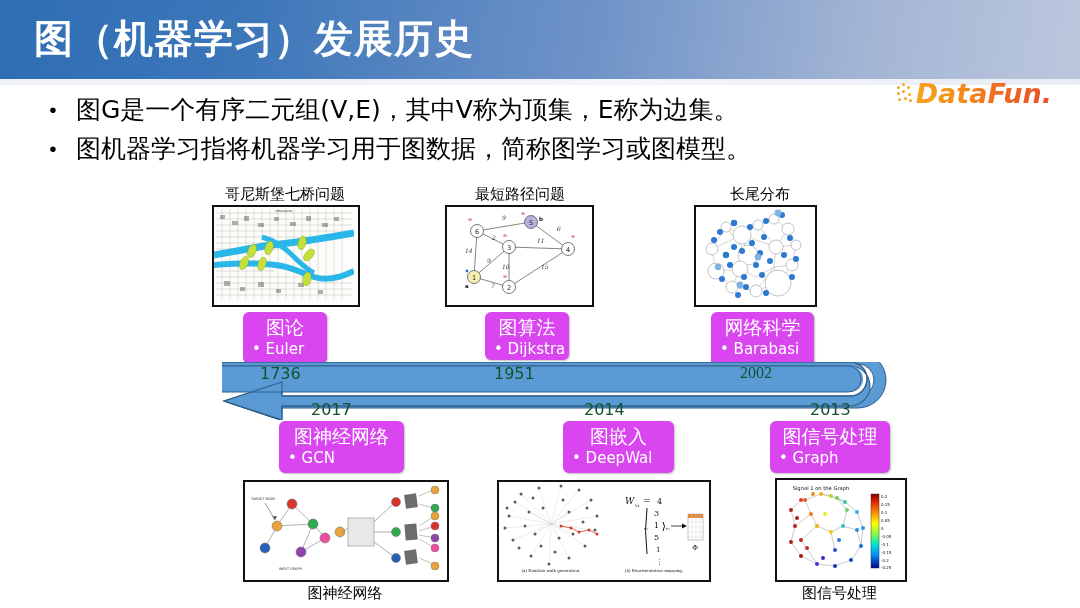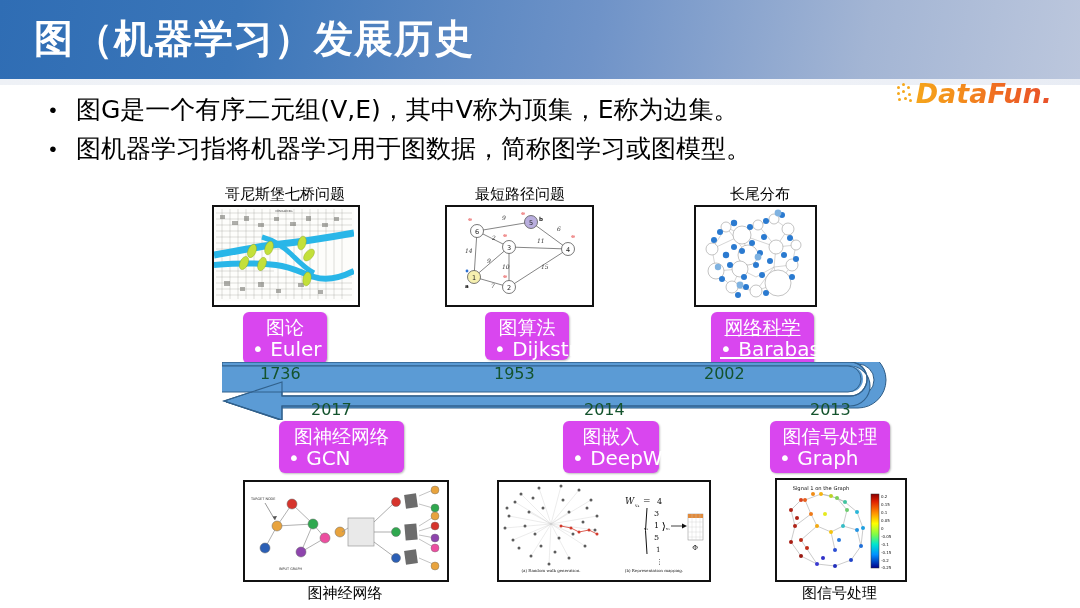--- a/index.html
+++ b/index.html
@@ -34,21 +34,21 @@
   
   .cap{position:absolute;font-size:15px;color:#000;text-align:center;white-space:nowrap;
        font-family:"DejaVu Sans","Liberation Sans",sans-serif;}
   .frame{position:absolute;border:2px solid #111;background:#fff;overflow:hidden;}
 
   
   .lbox{position:absolute;background:#d946ef;border-radius:6px;color:#fff;
         box-shadow:1px 1px 2px rgba(0,0,0,.25);}
   .lbox .t{font-size:19px;text-align:center;padding-top:3px;line-height:24px;white-space:nowrap;
         font-family:"DejaVu Sans","Liberation Sans",sans-serif;}
-  .lbox .s{font-size:20px;padding-left:9px;line-height:20px;white-space:nowrap;
+  .lbox .s{font-size:15px;padding-left:9px;line-height:20px;white-space:nowrap;
         font-family:"DejaVu Sans","Liberation Sans",sans-serif;}
 
   
   .tl{position:absolute;left:222px;top:362px;width:680px;height:58px;}
   .tl svg{position:absolute;left:0;top:0;}
   .yr{position:absolute;font-size:16px;color:#14532d;white-space:nowrap;
       font-family:"DejaVu Sans","Liberation Sans",sans-serif;}
 </style>
 </head>
 <body>
@@ -252,52 +252,52 @@
   </div>
 
   <div class="lbox" style="left:243px;top:312px;width:84px;height:52px;">
     <div class="t">图论</div>
     <div class="s">• Euler</div>
   </div>
   <div class="lbox" style="left:477px;top:312px;width:84px;height:48px;margin-left:8px;">
     <div class="t">图算法</div>
     <div class="s">• Dijkstra</div>
   </div>
-  <div class="lbox" style="left:711px;top:312px;width:103px;height:68px;text-decoration:underline;">
+  <div class="lbox" style="left:711px;top:312px;width:103px;height:68px;">
     <div class="t">网络科学</div>
     <div class="s">• Barabasi</div>
   </div>
 
   <div class="tl">
     <svg width="680" height="58" viewBox="0 0 680 58">
       <path d="M20,2 H636 A16,16 0 0 1 636,34 H58 V22 L4,40 L58,58 V46 H636
                A28,28 0 0 0 636,-10 H20 Z" fill="#5b9bd5" stroke="#2e5c86" stroke-width="1"></path>
       <path d="M0,2 H640 A16,16 0 0 1 640,34 H58 V22 L2,40 L58,58 V46 H640" fill="none" stroke="none"></path>
     </svg>
     <svg width="680" height="58" viewBox="0 0 680 58" style="position:absolute;left:0;top:0">
       <path d="M0,0 H628 A17,17 0 0 1 628,34 H60 V20 L2,39 L60,58 V44 H628 A5,5 0 0 0 628,4 H0 Z" fill="#5b9bd5" stroke="#31618c" stroke-width="1.1"></path>
       <path d="M0,4 H628 A13,13 0 0 1 628,30 H0" fill="#5b9bd5" stroke="none"></path>
       <path d="M0,0 H628 A17,17 0 0 1 628,34 H60 V20 L2,39 L60,58 V44 H628" fill="none" stroke="#31618c" stroke-width="1.1"></path>
       <path d="M0,4 H626 A13,13 0 0 1 626,30 H0" fill="none" stroke="#31618c" stroke-width="1"></path>
     </svg>
   </div>
 
   <div class="yr" style="left:260px;top:364px;">1736</div>
-  <div class="yr" style="left:494px;top:364px;">1953</div>
-  <div class="yr" style="left:704px;top:364px;">2002</div>
+  <div class="yr" style="left:494px;top:364px;">1951</div>
+  <div class="yr" style="left:740px;top:364px;font-family:Liberation Serif, serif;">2002</div>
 
   <div class="yr" style="left:311px;top:400px;">2017</div>
   <div class="yr" style="left:584px;top:400px;">2014</div>
   <div class="yr" style="left:810px;top:400px;">2013</div>
 
   <div class="lbox" style="left:279px;top:421px;width:125px;height:52px;">
     <div class="t">图神经网络</div>
     <div class="s">• GCN</div>
   </div>
-  <div class="lbox" style="left:563px;top:421px;width:96px;height:52px;">
+  <div class="lbox" style="left:563px;top:421px;width:111px;height:52px;">
     <div class="t">图嵌入</div>
     <div class="s">• DeepWal</div>
   </div>
   <div class="lbox" style="left:770px;top:421px;width:120px;height:52px;">
     <div class="t">图信号处理</div>
     <div class="s">• Graph</div>
   </div>
 
   <div class="frame" style="left:243px;top:480px;width:202px;height:98px;">
     <svg width="198" height="94" viewBox="0 0 198 94">

